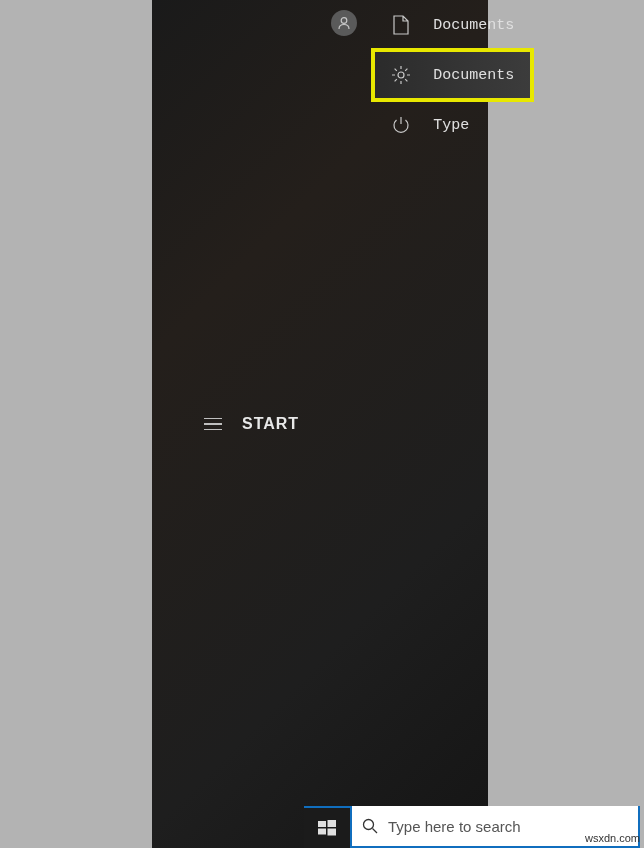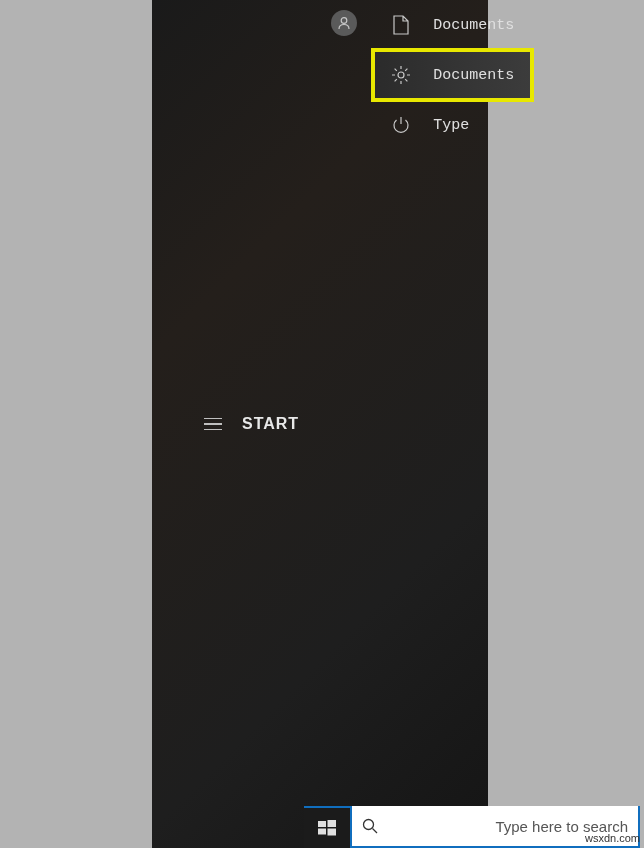--- a/index.html
+++ b/index.html
@@ -131,21 +131,20 @@
       padding: 0 10px;
       gap: 10px;
     }
     .search-input {
       flex: 1;
       border: none;
       outline: none;
       font-size: 15px;
       font-family: 'Segoe UI', sans-serif;
       color: #000000;
-      text-align: right;
     }
     .search-input::placeholder {
       color: #555;
     }
     @keyframes blink { 50% { opacity: 0; } }
     .watermark {
       position: absolute;
       bottom: 4px;
       right: 4px;
       font-size: 11px;

